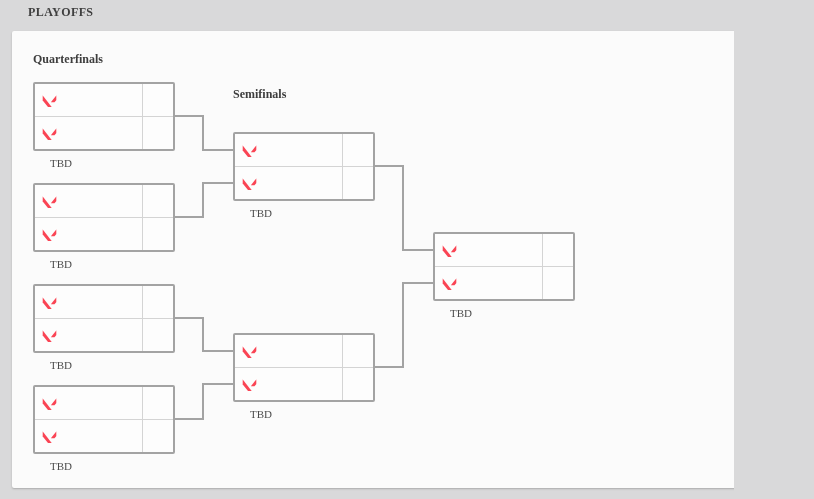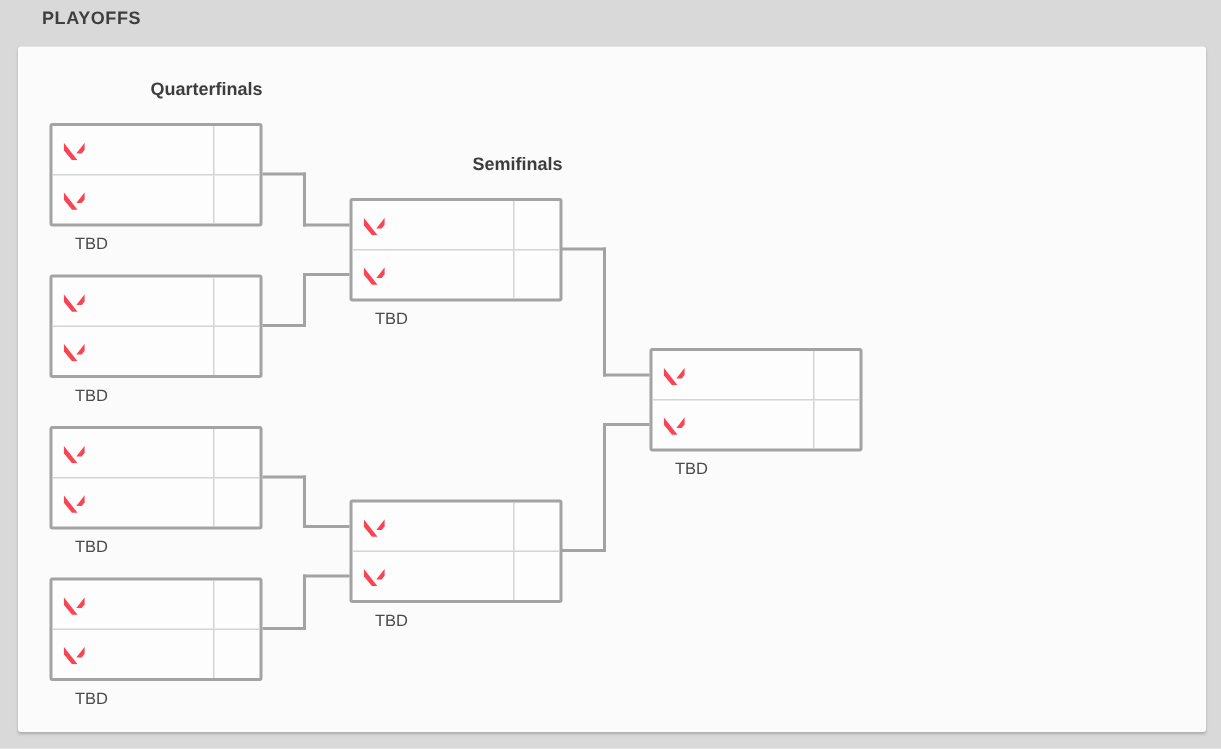--- a/index.html
+++ b/index.html
@@ -2,44 +2,45 @@
 <html><head>
 <meta charset="utf-8">
 <style>
   html,body{margin:0;padding:0;}
   body{
     font-family:"Liberation Sans", sans-serif;
     background:#d9d9da;
   }
   .screen{
     position:relative;
-    width:814px;height:499px;
+    width:734px;height:499px;
     background:#d9d9da;
     overflow:hidden;
+    font-family:Liberation Serif, serif;
   }
   .topbar{
     position:absolute;left:0;top:0;width:814px;height:31px;
     background:#d9d9da;
   }
   .page-title{
     position:absolute;left:28px;top:5px;
     margin:0;
     font-size:12px;font-weight:bold;color:#3f3f3f;
     letter-spacing:.4px;
   }
   .card{
     position:absolute;left:12px;top:31px;width:792px;height:457px;
     background:#fbfbfb;
     border-radius:2px;
     box-shadow:0 1px 2px rgba(0,0,0,.22);
   }
   .round-label{
     position:absolute;width:142px;
     font-size:12px;font-weight:bold;color:#3d3d3d;
-    text-align:right;
+    text-align:left;
   }
   .ln{position:absolute;background:#a3a3a3;}
   .match{
     position:absolute;width:142px;height:69px;
     box-sizing:border-box;
     border:2px solid #a3a3a3;border-radius:2px;
     background:#fdfdfd;
   }
   .m-row{
     display:flex;align-items:center;
@@ -76,21 +77,21 @@
 
 <div class="screen">
 
   <div class="topbar">
     <h1 class="page-title">PLAYOFFS</h1>
   </div>
 
   <div class="card"></div>
 
   <div class="round-label" style="left:33px;top:52px">Quarterfinals</div>
-  <div class="round-label" style="left:233px;top:102px">Semifinals</div>
+  <div class="round-label" style="left:233px;top:87px">Semifinals</div>
 
   <div class="ln" style="left:175px;top:115px;width:29px;height:2px"></div>
   <div class="ln" style="left:202px;top:115px;width:2px;height:36px"></div>
   <div class="ln" style="left:202px;top:149px;width:31px;height:2px"></div>
   <div class="ln" style="left:175px;top:216px;width:29px;height:2px"></div>
   <div class="ln" style="left:202px;top:182px;width:2px;height:36px"></div>
   <div class="ln" style="left:202px;top:182px;width:31px;height:2px"></div>
 
   <div class="ln" style="left:175px;top:317px;width:29px;height:2px"></div>
   <div class="ln" style="left:202px;top:317px;width:2px;height:35px"></div>

